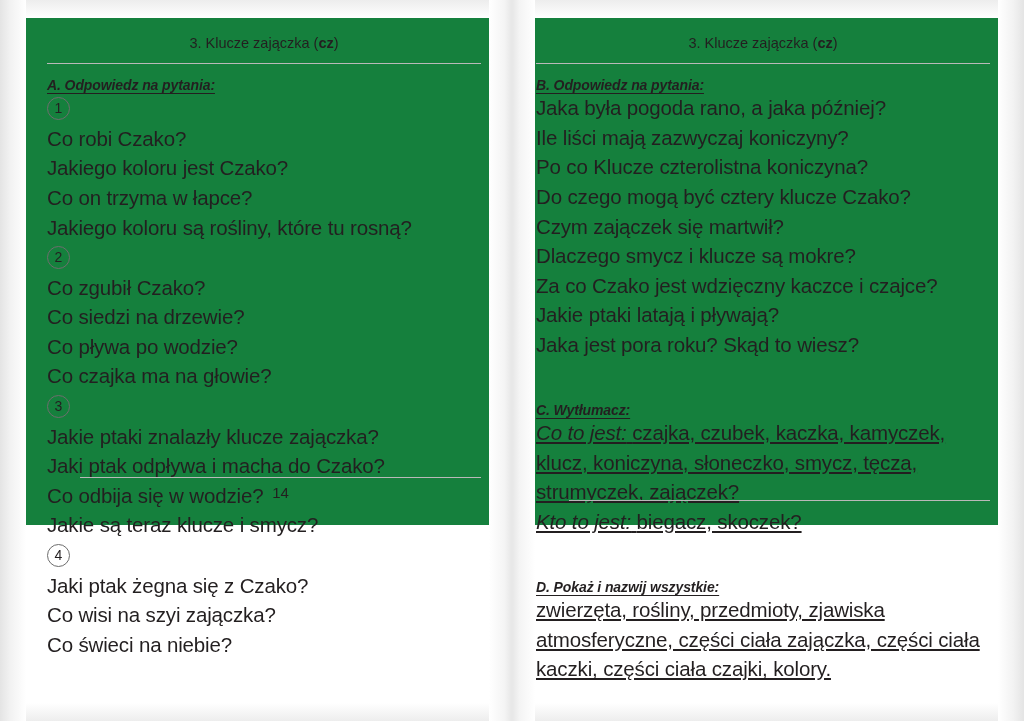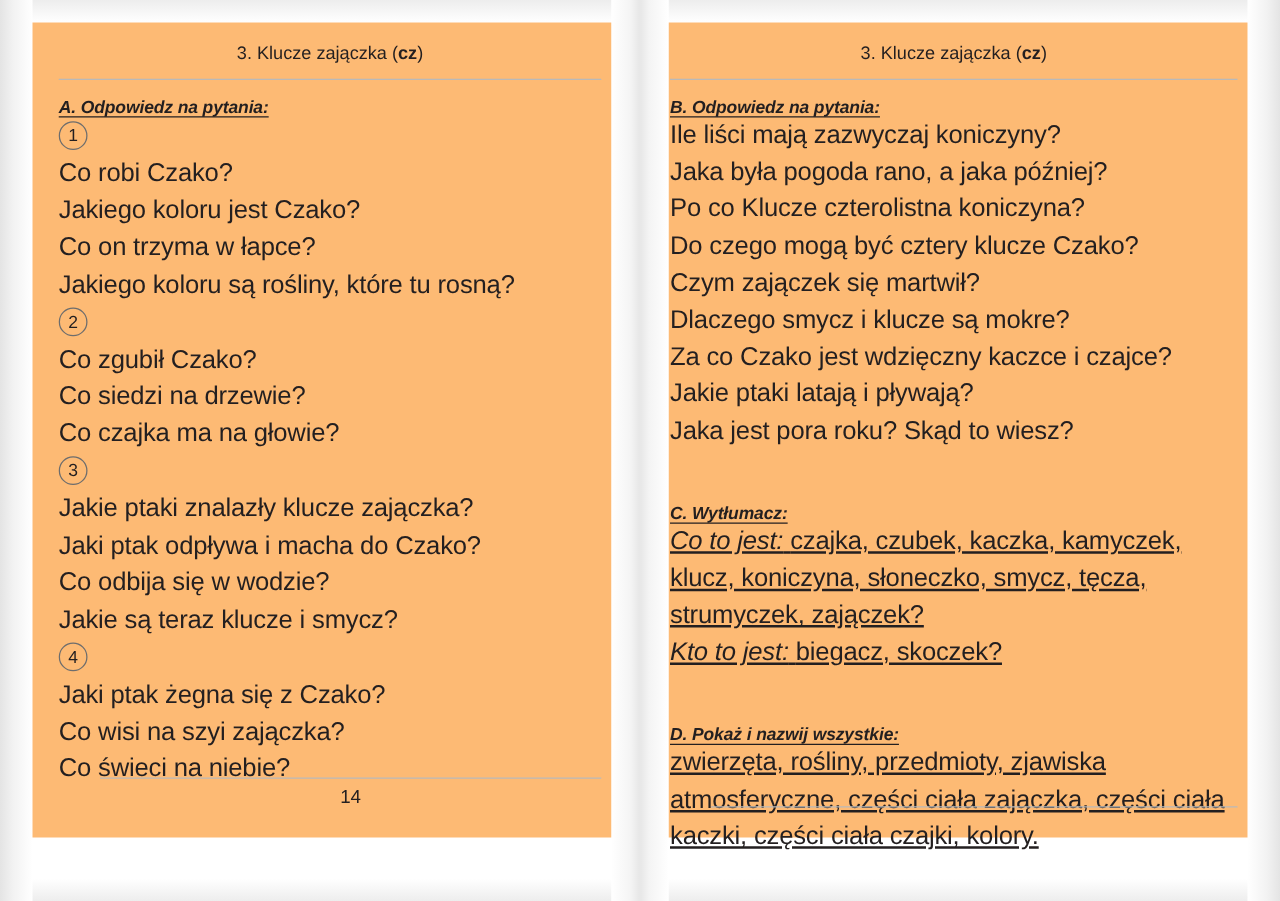--- a/index.html
+++ b/index.html
@@ -69,22 +69,22 @@
     left: 0; right: 0; bottom: 0;
     height: 18px;
     z-index: 4;
     pointer-events: none;
     background: linear-gradient(to top, #ededed 0%, #ffffff 100%);
   }
 
   .page {
     position: relative;
     width: 512px;
-    height: 670px;
-    background: #fdba74;
+    height: 525px;
+    background: #15803d;
   }
 
   .page-inner {
     position: absolute;
     left: 0;
     right: 0;
     top: 0;
   }
   .page-left .page-inner  { padding: 0 31px 0 47px; }
   .page-right .page-inner { padding: 0 34px 0 24px; }
@@ -202,20 +202,21 @@
       <div class="q-line">Co robi Czako?</div>
       <div class="q-line">Jakiego koloru jest Czako?</div>
       <div class="q-line">Co on trzyma w łapce?</div>
       <div class="q-line">Jakiego koloru są rośliny, które tu rosną?</div>
 
       <div class="circle-num">
         <span>2</span>
       </div>
       <div class="q-line">Co zgubił Czako?</div>
       <div class="q-line">Co siedzi na drzewie?</div>
+      <div class="q-line">Co pływa po wodzie?</div>
       <div class="q-line">Co czajka ma na głowie?</div>
 
       <div class="circle-num">
         <span>3</span>
       </div>
       <div class="q-line">Jakie ptaki znalazły klucze zajączka?</div>
       <div class="q-line">Jaki ptak odpływa i macha do Czako?</div>
       <div class="q-line">Co odbija się w wodzie?</div>
       <div class="q-line">Jakie są teraz klucze i smycz?</div>
 
@@ -237,22 +238,22 @@
   <div class="page page-right">
     <div class="page-inner">
 
       <div class="running-head">
         <span>3. Klucze zajączka (</span><span class="bold">cz</span><span>)</span>
       </div>
 
       <div class="rule"></div>
 
       <div class="section-heading">B. Odpowiedz na pytania:</div>
+      <div class="q-line">Jaka była pogoda rano, a jaka później?</div>
       <div class="q-line">Ile liści mają zazwyczaj koniczyny?</div>
-      <div class="q-line">Jaka była pogoda rano, a jaka później?</div>
       <div class="q-line">Po co Klucze czterolistna koniczyna?</div>
       <div class="q-line">Do czego mogą być cztery klucze Czako?</div>
       <div class="q-line">Czym zajączek się martwił?</div>
       <div class="q-line">Dlaczego smycz i klucze są mokre?</div>
       <div class="q-line">Za co Czako jest wdzięczny kaczce i czajce?</div>
       <div class="q-line">Jakie ptaki latają i pływają?</div>
       <div class="q-line">Jaka jest pora roku? Skąd to wiesz?</div>
 
       <div class="spacer-line"></div>
 

